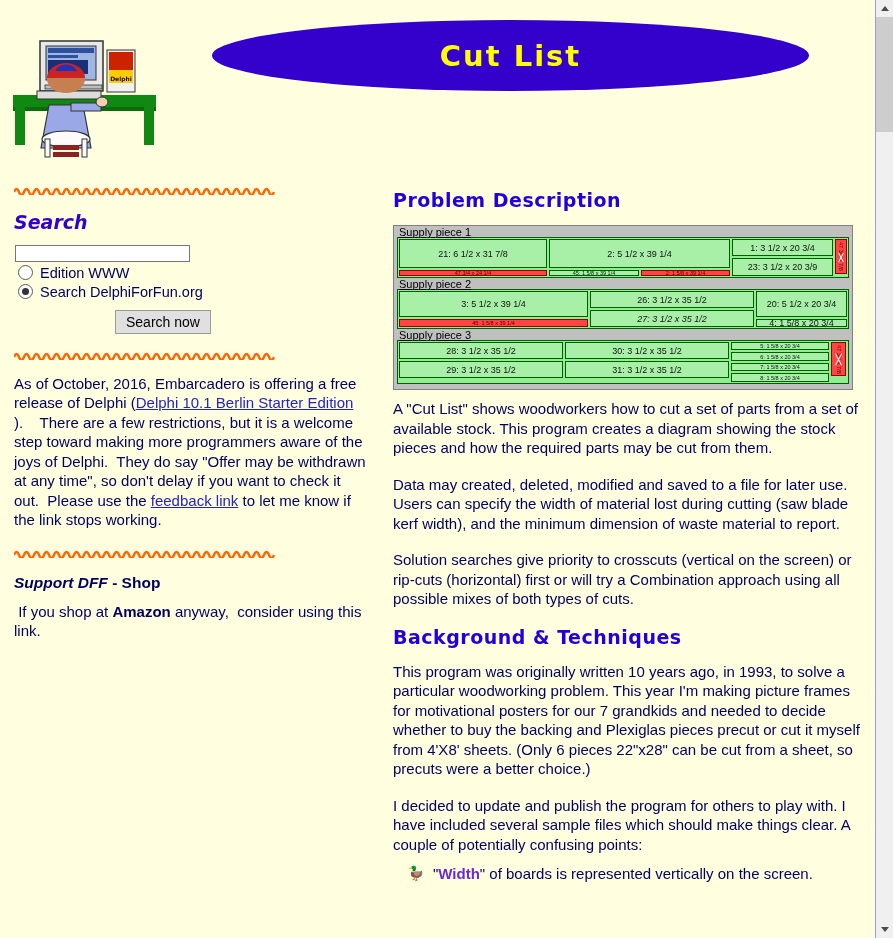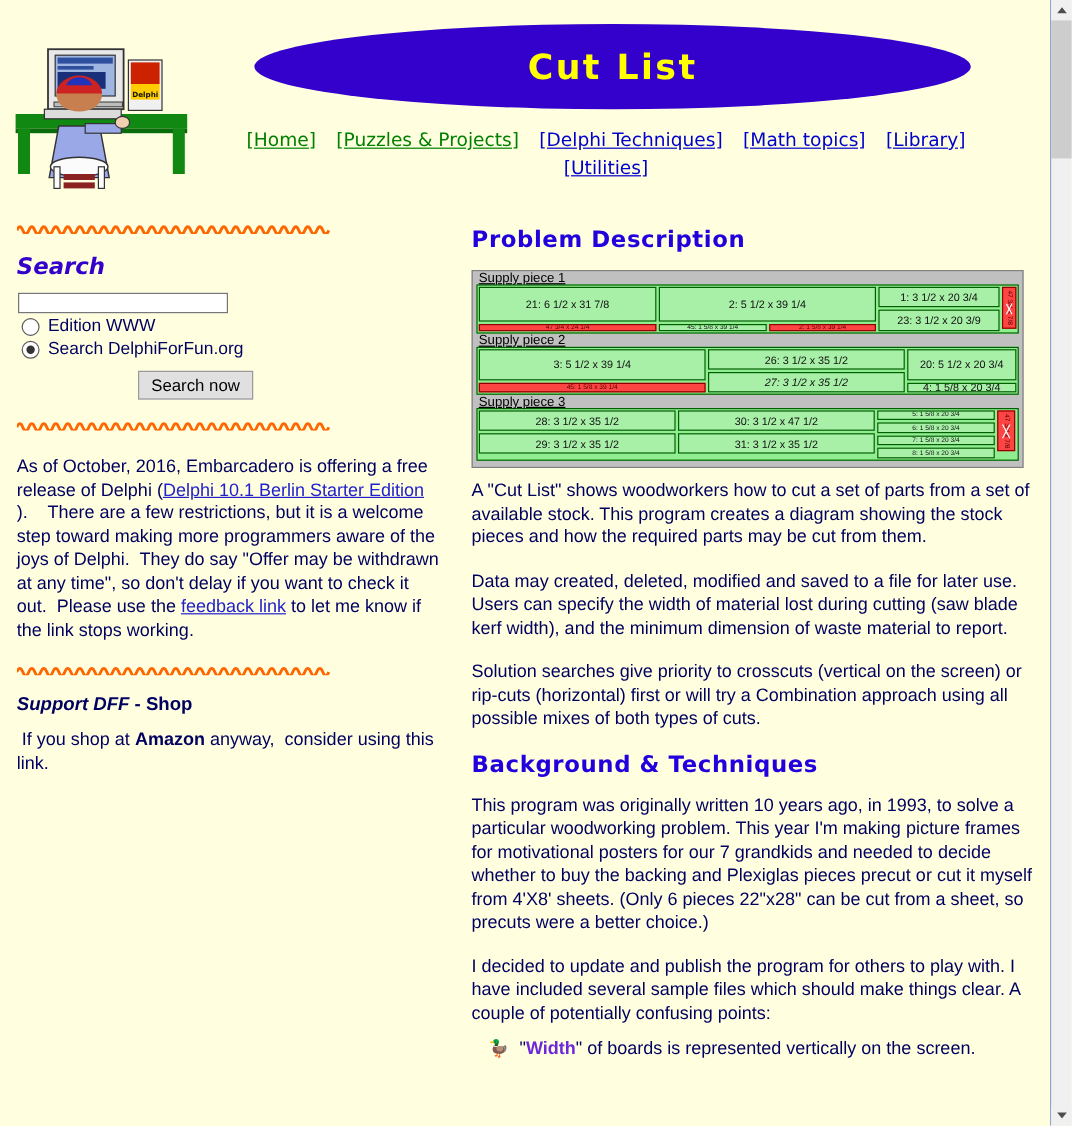--- a/index.html
+++ b/index.html
@@ -173,21 +173,21 @@
     margin-left: 115px;
     margin-top: 10px;
     background: #e0e0e0;
     border: 1px solid #9a9a9a;
     padding: 3px 10px;
     font-size: 14px;
     font-family: "Liberation Sans", sans-serif;
     color: #000;
   }
   .side-p {
-    margin: 20px 14px 0 14px;
+    margin: 14px 14px 0 14px;
     font-size: 15px;
     line-height: 19.5px;
     color: #000060;
   }
   .side-p a {
     color: #2222cc;
     text-decoration: underline;
   }
   .side-sub {
     font-family: "Liberation Sans", sans-serif;
@@ -347,29 +347,20 @@
       <rect x="34" y="106" width="5" height="18" fill="#fbfbfb" stroke="#333"></rect>
       <rect x="71" y="106" width="5" height="18" fill="#fbfbfb" stroke="#333"></rect>
       <rect x="42" y="112" width="26" height="5" fill="#8b2222"></rect>
       <rect x="42" y="119" width="26" height="5" fill="#8b2222"></rect>
     </svg>
 
     <div id="title-ellipse">
       <span id="title-text">Cut List</span>
     </div>
 
-    <div id="nav">
-      <a href="#" class="nav-green">[Home]</a>
-      <a href="#" class="nav-green">[Puzzles &amp; Projects]</a>
-      <a href="#" class="nav-blue">[Delphi Techniques]</a>
-      <a href="#" class="nav-blue">[Math topics]</a>
-      <a href="#" class="nav-blue">[Library]</a>
-      <br>
-      <a href="#" class="nav-blue">[Utilities]</a>
-    </div>
   </div>
 
   <div id="cols">
 
     <div id="sidebar">
 
       <div class="squiggle">
         <svg width="262" height="10" viewBox="0 0 262 10">
           <path d="M0 7 Q2.5 1 5 7 T10 7 T15 7 T20 7 T25 7 T30 7 T35 7 T40 7 T45 7 T50 7 T55 7 T60 7 T65 7 T70 7 T75 7 T80 7 T85 7 T90 7 T95 7 T100 7 T105 7 T110 7 T115 7 T120 7 T125 7 T130 7 T135 7 T140 7 T145 7 T150 7 T155 7 T160 7 T165 7 T170 7 T175 7 T180 7 T185 7 T190 7 T195 7 T200 7 T205 7 T210 7 T215 7 T220 7 T225 7 T230 7 T235 7 T240 7 T245 7 T250 7 T255 7 T260 7" fill="none" stroke="#ff6600" stroke-width="2.4"></path>
         </svg>
@@ -452,21 +443,21 @@
               <div class="part" style="height: 8px; width: auto;">4: 1 5/8 x 20 3/4</div>
             </div>
           </div>
           <div class="sp-label">Supply piece 3</div>
           <div class="sp-board">
             <div class="sp-col" style="width: 166px;">
               <div class="part" style="height: 17px; width: auto;">28: 3 1/2 x 35 1/2</div>
               <div class="part" style="height: 17px; width: auto;">29: 3 1/2 x 35 1/2</div>
             </div>
             <div class="sp-col" style="width: 166px;">
-              <div class="part" style="height: 17px; width: auto;">30: 3 1/2 x 47 1/2</div>
+              <div class="part" style="height: 17px; width: auto;">30: 3 1/2 x 35 1/2</div>
               <div class="part" style="height: 17px; width: auto;">31: 3 1/2 x 35 1/2</div>
             </div>
             <div class="sp-col" style="width: 100px;">
               <div class="part tiny" style="height: 8px; width: auto;">5: 1 5/8 x 20 3/4</div>
               <div class="part tiny" style="height: 9px; width: auto;">6: 1 5/8 x 20 3/4</div>
               <div class="part tiny" style="height: 8px; width: auto;">7: 1 5/8 x 20 3/4</div>
               <div class="part tiny" style="height: 9px; width: auto;">8: 1 5/8 x 20 3/4</div>
             </div>
             <div class="sp-col" style="width: 17px;">
               <div class="waste vert xed" style="height: 34px; width: auto;">47 3/4 x 7/8</div>

